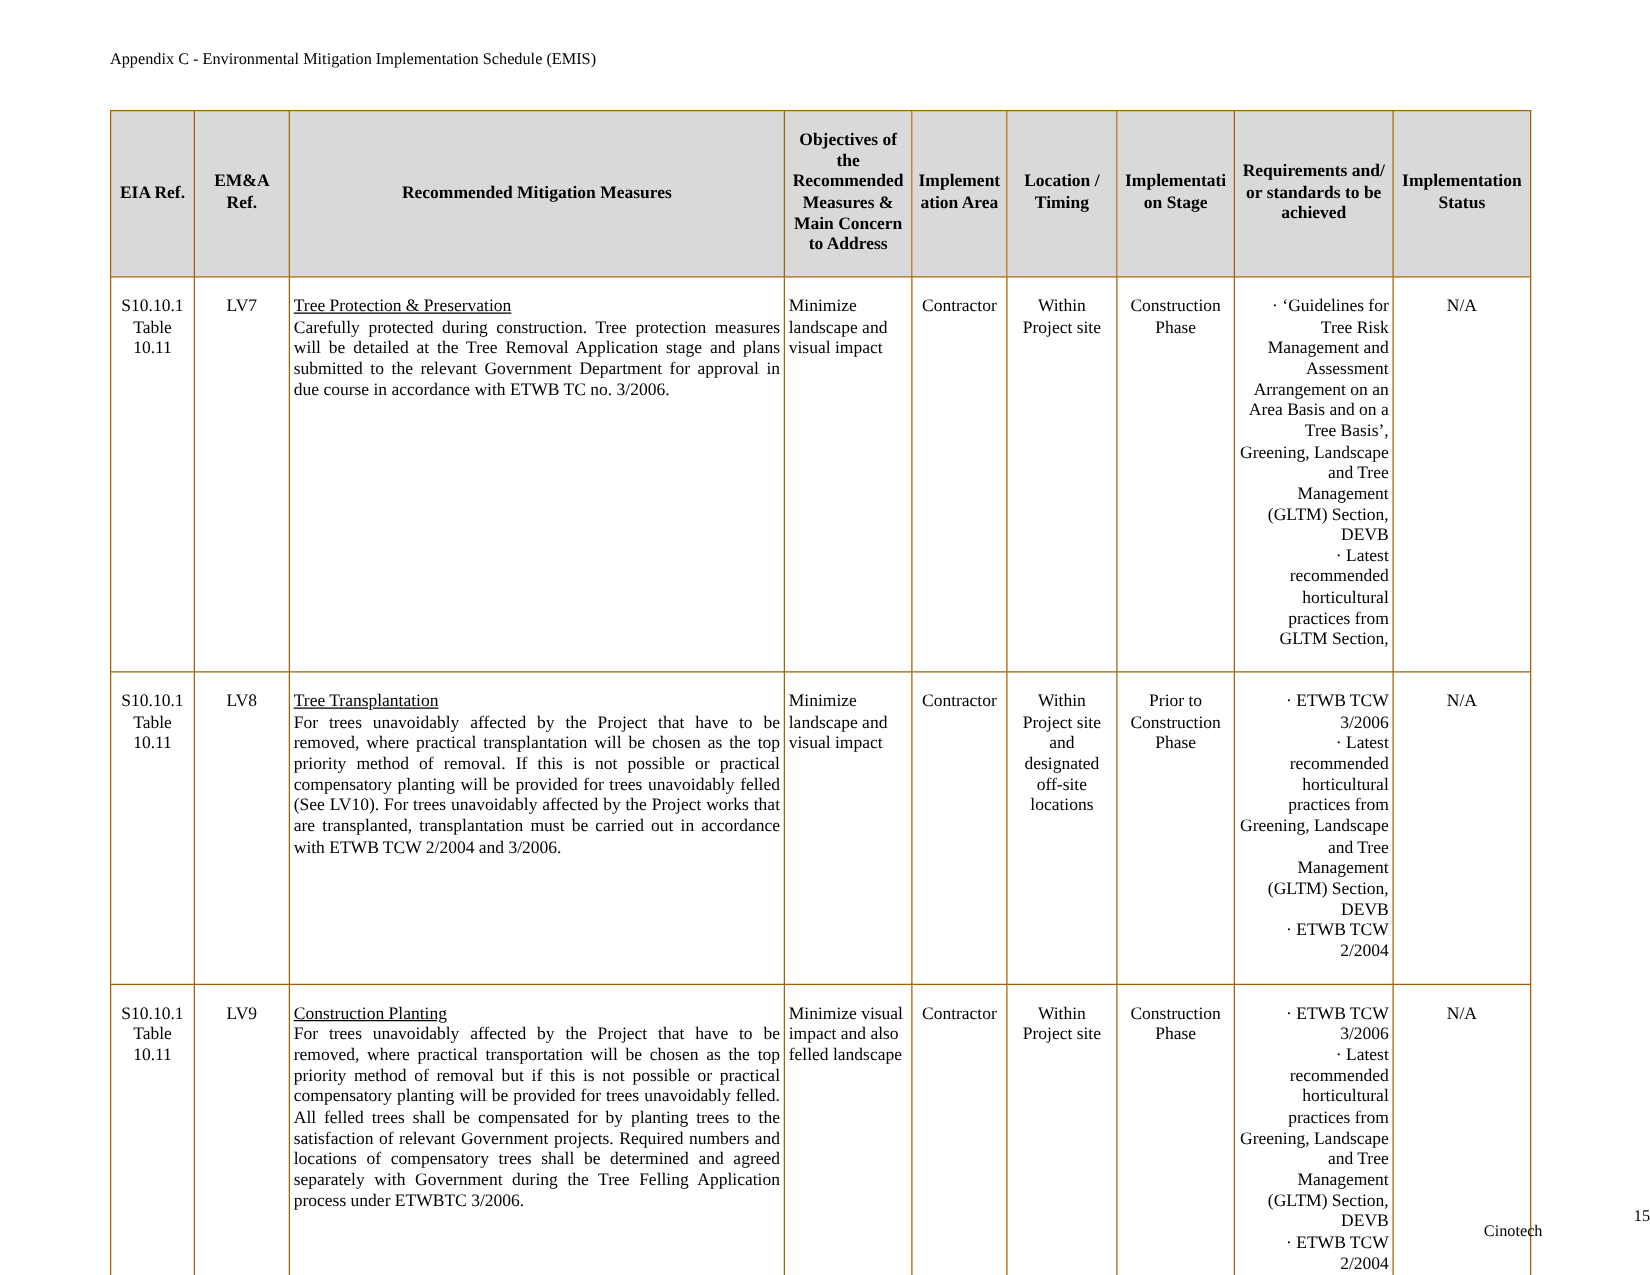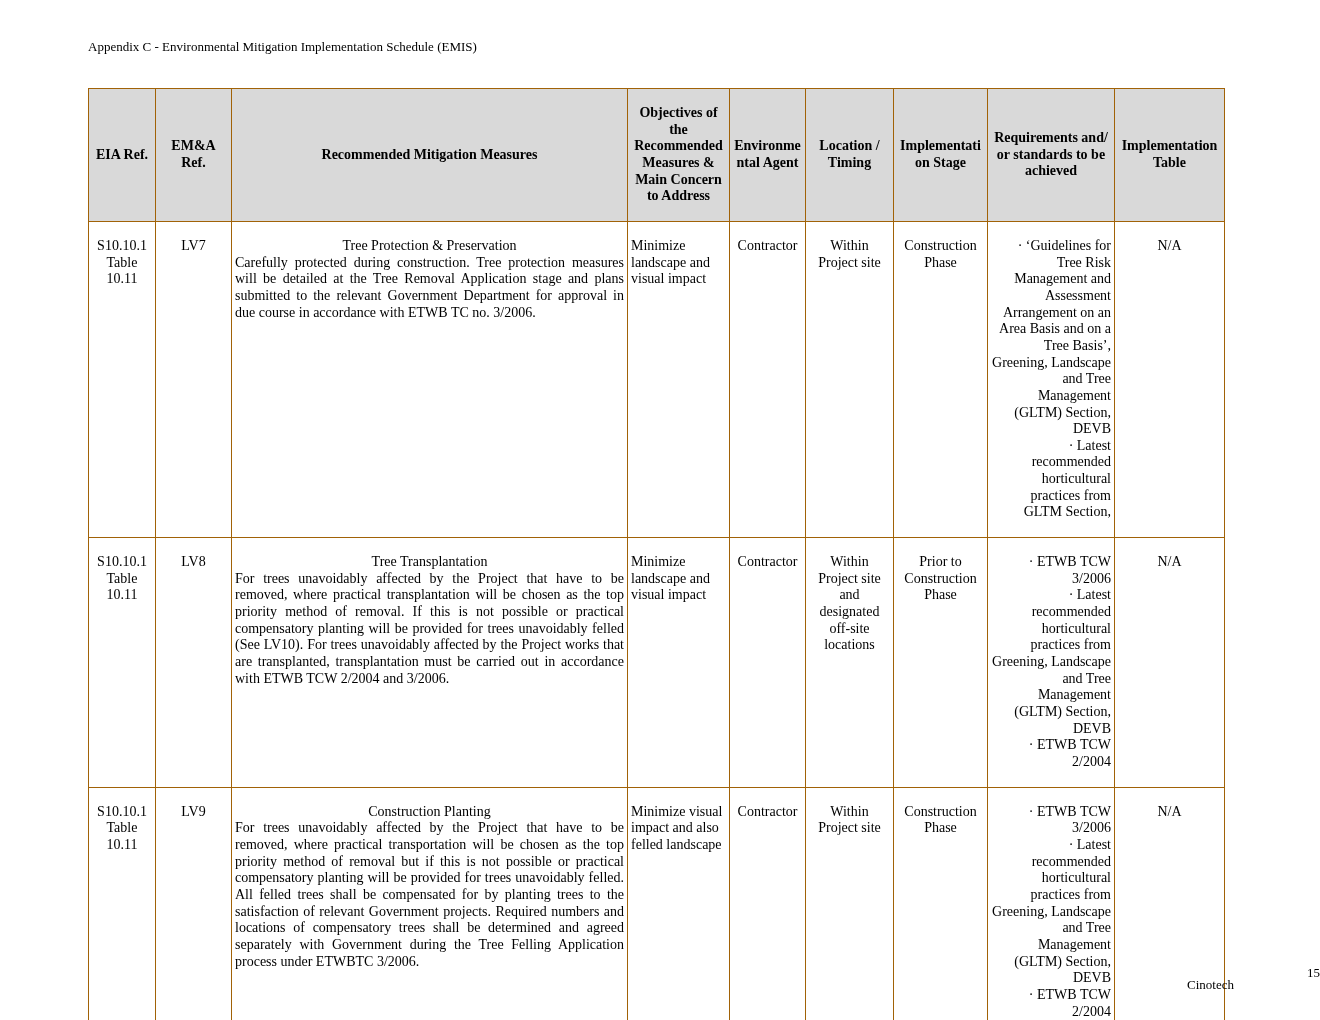--- a/index.html
+++ b/index.html
@@ -43,21 +43,21 @@
     overflow-wrap: break-word;
   }
   .emis thead tr { height: 77px; }
   .emis tbody tr.r1 { height: 191px; }
   .emis tbody tr.r2 { height: 126px; }
   .emis tbody tr.r3 { height: 151px; }
   .center { text-align: center; }
   .pre { white-space: pre-line; }
   .m-title {
     display: block;
-    text-align: center;
+    text-decoration: underline;
   }
   .m-body {
     text-align: justify;
   }
   .req { text-align: right; }
   .footer {
     position: absolute;
     left: 0;
     top: 965px;
     width: 1320px;
@@ -88,25 +88,25 @@
       <col style="width:94px">
       <col style="width:127px">
       <col style="width:110px">
     </colgroup>
     <thead>
       <tr>
         <th>EIA Ref.</th>
         <th>EM&amp;A Ref.</th>
         <th>Recommended Mitigation Measures</th>
         <th>Objectives of the Recommended Measures &amp; Main Concern to Address</th>
-        <th>Environmental Agent</th>
+        <th>Implementation Area</th>
         <th>Location / Timing</th>
         <th>Implementation Stage</th>
         <th>Requirements and/ or standards to be achieved</th>
-        <th>Implementation Table</th>
+        <th>Implementation Status</th>
       </tr>
     </thead>
     <tbody>
       <tr class="r1">
         <td class="center pre">S10.10.1
 Table 10.11</td>
         <td class="center">LV7</td>
         <td>
           <span class="m-title">Tree Protection &amp; Preservation</span>
           <div class="m-body">Carefully protected during construction.  Tree protection measures will be detailed at the Tree Removal Application stage and plans submitted to the relevant Government Department for approval in due course in accordance with ETWB TC no. 3/2006.</div>

